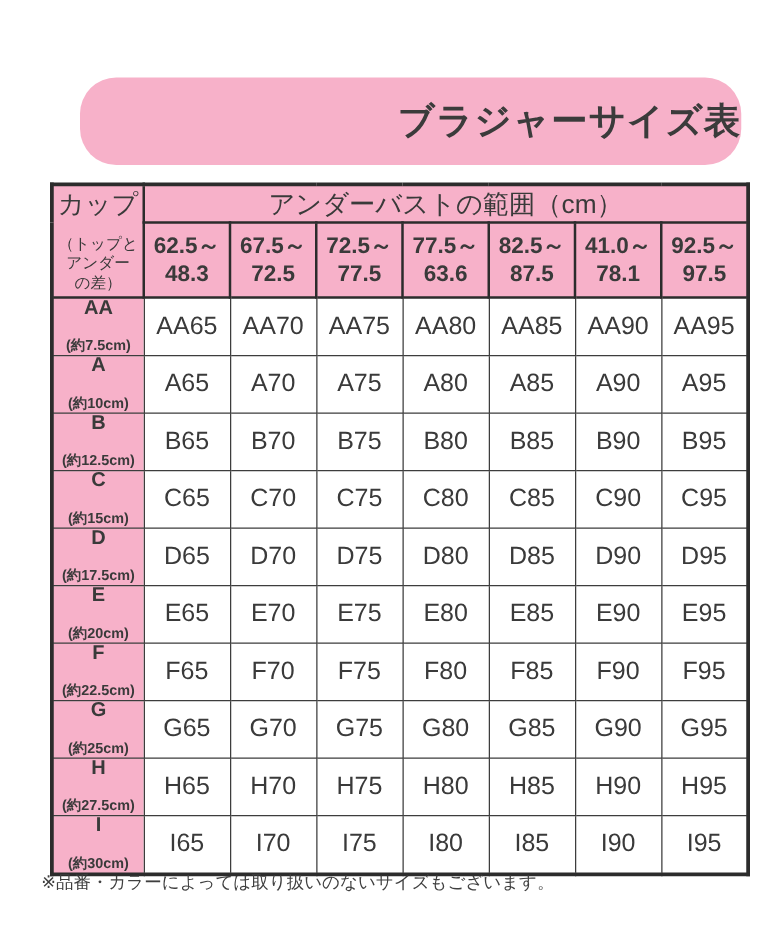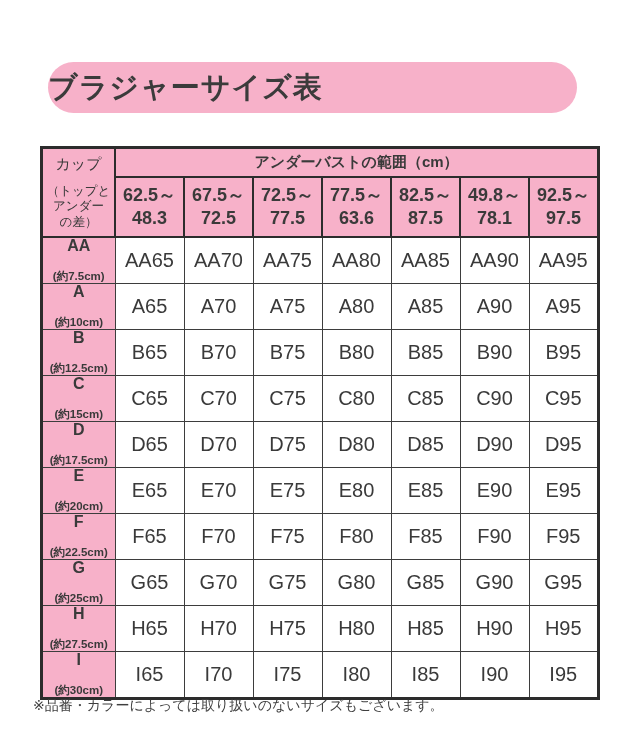--- a/index.html
+++ b/index.html
@@ -10,48 +10,48 @@
   }
   html,body{margin:0;padding:0;}
   body{
     width:625px;height:750px;position:relative;
     background:#ffffff;
     font-family:"Liberation Sans","DejaVu Sans",sans-serif;
     color:var(--text);
     overflow:hidden;
   }
   .banner{
-    position:absolute;left:48px;top:62px;width:529px;height:51px;
+    position:absolute;left:64px;top:62px;width:529px;height:70px;
     background:var(--pink);border-radius:29px;
-    display:flex;align-items:center;justify-content:flex-start;
+    display:flex;align-items:center;justify-content:flex-end;
   }
   .banner-title{
     font-size:29px;font-weight:700;color:#3b3b3b;letter-spacing:1px;
   }
   table.size-table{
     position:absolute;left:40px;top:146px;
     border-collapse:collapse;table-layout:fixed;
     border:3px solid var(--border-dark);
     background:#ffffff;
   }
   .size-table th,.size-table td{
     border:1.5px solid var(--grid);
     text-align:center;vertical-align:middle;
     padding:0;
   }
   .size-table thead th{border-color:var(--border-dark);border-width:2px;}
   .corner{
     width:71px;background:var(--pink);
     font-weight:400;
   }
-  .corner-main{font-size:15px;line-height:1.2;}
+  .corner-main{font-size:21px;line-height:1.2;}
   .corner-sub{font-size:12.5px;line-height:1.25;margin-top:11px;}
   .underbust{
     height:27px;background:var(--pink);
-    font-size:15px;font-weight:700;
+    font-size:21px;font-weight:400;
   }
   .range-cell{
     width:67px;height:58px;background:var(--pink);
     font-size:18px;font-weight:700;line-height:1.3;
   }
   .cup-cell{
     height:45px;background:var(--pink);
   }
   .cup-letter{font-size:16px;line-height:1.0;}
   .cup-diff{font-size:11.5px;line-height:1.1;margin-top:16px;}
@@ -99,21 +99,21 @@
         </th>
         <th class="range-cell">
           <div>77.5～</div>
           <div>63.6</div>
         </th>
         <th class="range-cell">
           <div>82.5～</div>
           <div>87.5</div>
         </th>
         <th class="range-cell">
-          <div>49.8～</div>
+          <div>41.0～</div>
           <div>78.1</div>
         </th>
         <th class="range-cell">
           <div>92.5～</div>
           <div>97.5</div>
         </th>
       </tr>
   </thead>
   <tbody>
       <tr>

